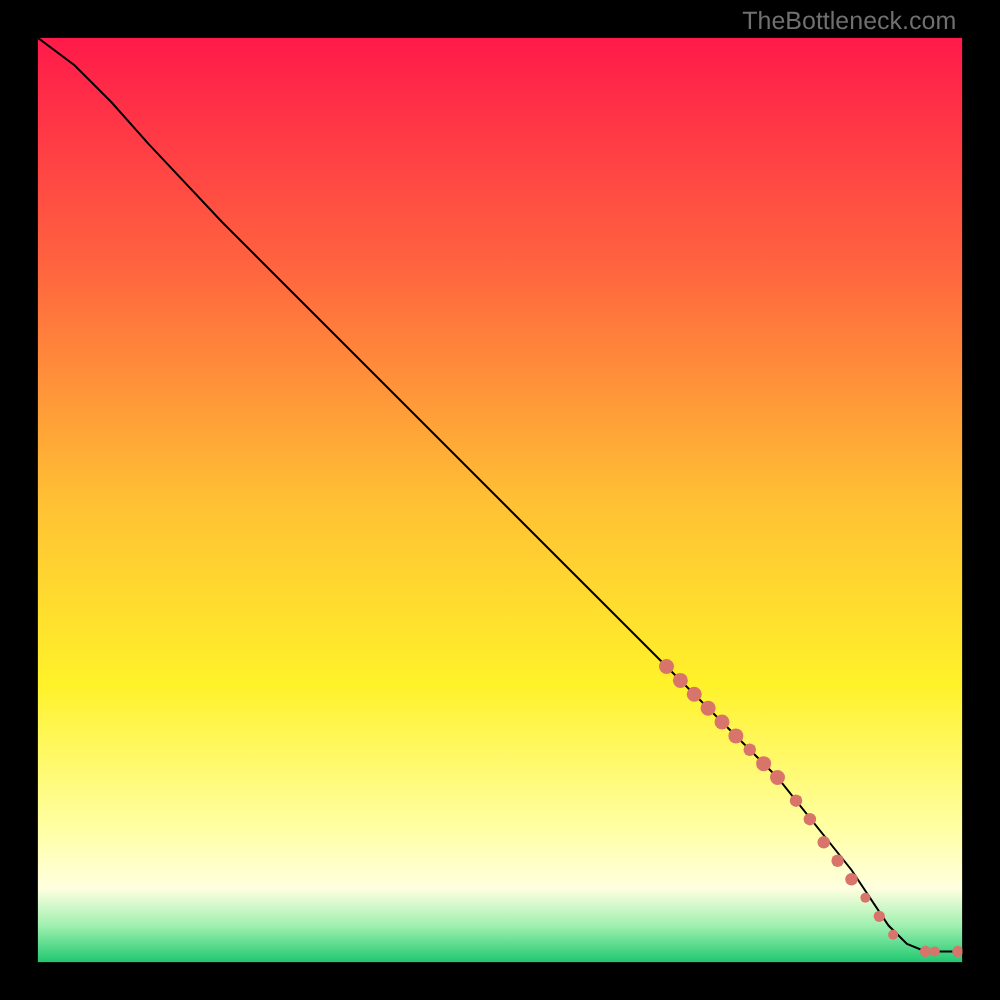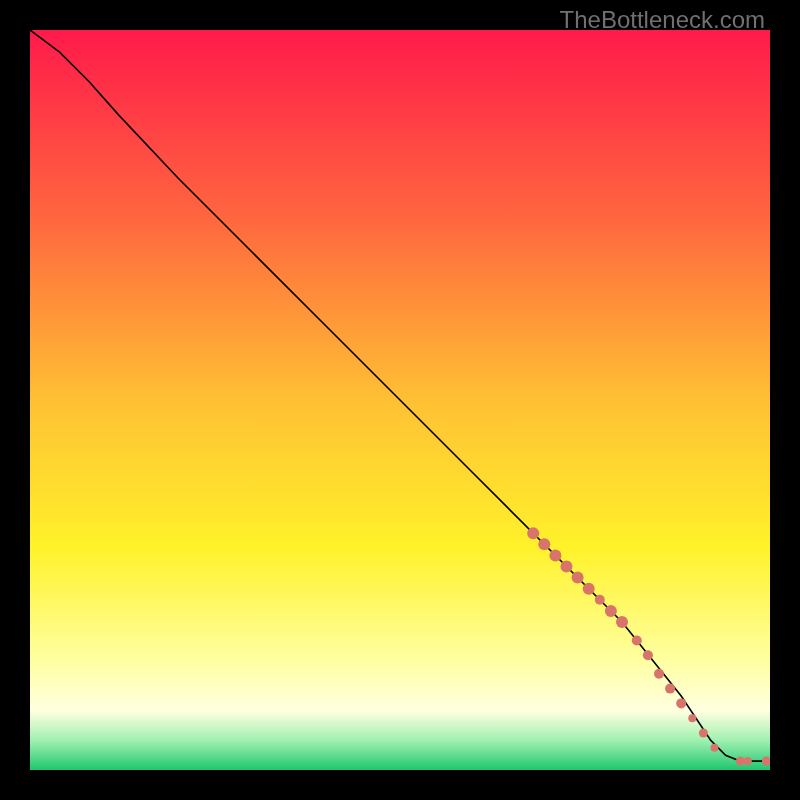--- a/index.html
+++ b/index.html
@@ -17,21 +17,21 @@
     top: 30px;
     width: 740px;
     height: 740px;
     overflow: hidden;
   }
   .watermark {
     position: absolute;
     right: 35px;
     top: 6px;
     color: #707070;
-    font-size: 24px;
+    font-size: 20px;
     font-weight: normal;
     z-index: 10;
   }
   svg {
     display: block;
   }
 </style>
 </head>
 <body>
 

